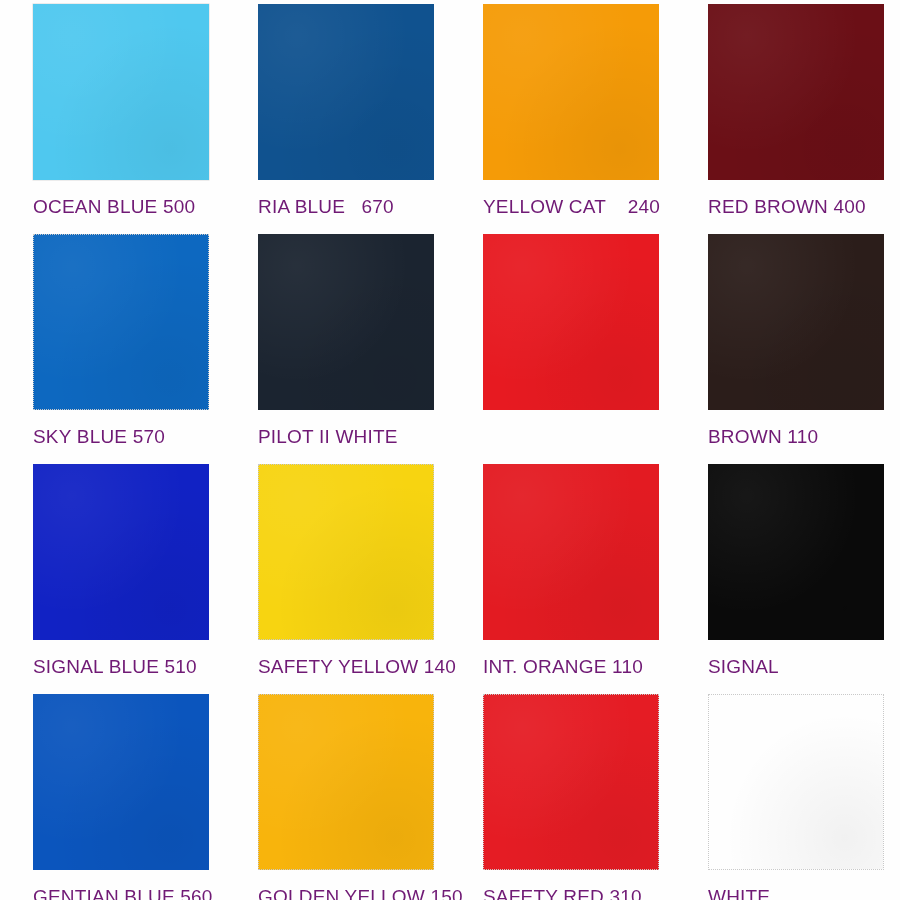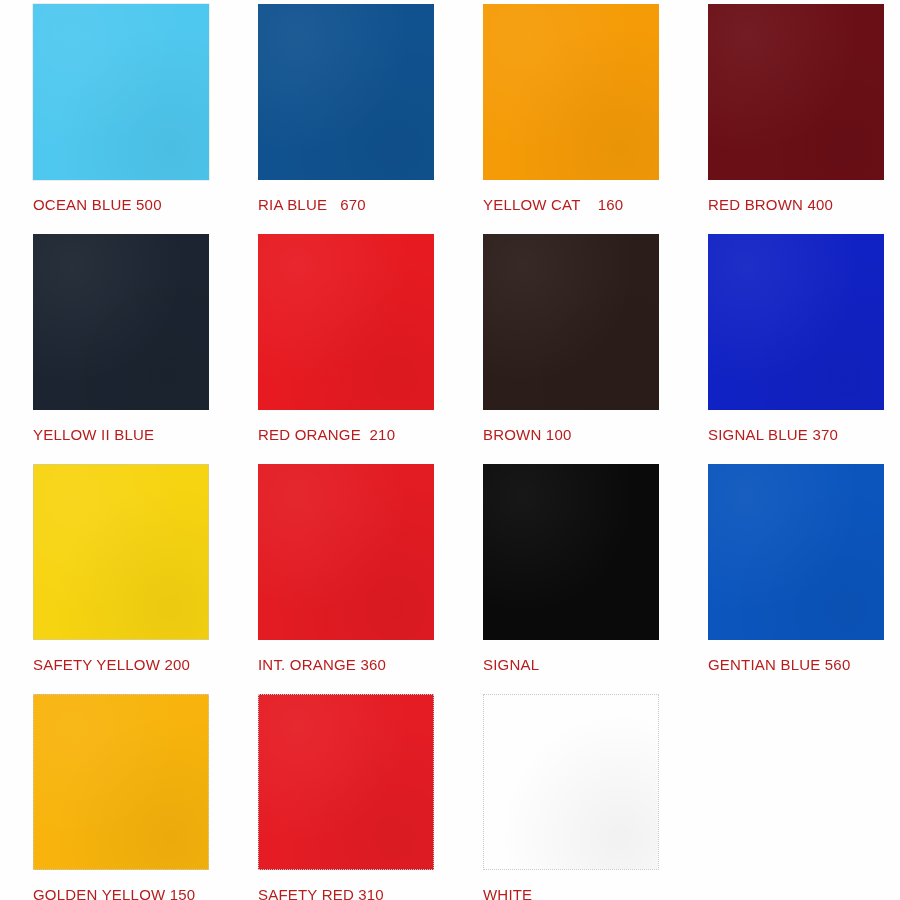--- a/index.html
+++ b/index.html
@@ -67,71 +67,74 @@
     border: 1px dotted #c9c9c9;
   }
   .swatch-chip.edge-hairline {
     box-shadow: 0 0 0 0.5px rgba(150,150,150,0.35);
   }
 
   .swatch-label {
     position: absolute;
     left: 0;
     top: 192px;
-    font-size: 15px;
+    font-size: 19px;
     letter-spacing: 0.2px;
-    color: #b91c1c;
+    color: #701a75;
     white-space: pre;
     font-family: "Liberation Sans", sans-serif;
   }
 </style>
 </head>
 <body>
 
 <div id="swatch-chart">
   <div class="swatch-grid">
       <div class="swatch-cell">
         <div class="swatch-chip edge-hairline" style="background: rgb(79, 200, 239);"></div>
         <div class="swatch-label">OCEAN BLUE 500</div>
       </div>
       <div class="swatch-cell">
         <div class="swatch-chip" style="background: rgb(16, 82, 143);"></div>
         <div class="swatch-label">RIA BLUE   670</div>
       </div>
       <div class="swatch-cell">
         <div class="swatch-chip" style="background: rgb(245, 155, 7);"></div>
-        <div class="swatch-label">YELLOW CAT    160</div>
+        <div class="swatch-label">YELLOW CAT    240</div>
       </div>
       <div class="swatch-cell">
         <div class="swatch-chip" style="background: rgb(107, 15, 22);"></div>
         <div class="swatch-label">RED BROWN 400</div>
       </div>
       <div class="swatch-cell">
+        <div class="swatch-chip edge-dotted" style="background: rgb(13, 104, 192);"></div>
+        <div class="swatch-label">SKY BLUE 570</div>
+      </div>
+      <div class="swatch-cell">
         <div class="swatch-chip" style="background: rgb(27, 36, 48);"></div>
-        <div class="swatch-label">YELLOW II BLUE</div>
+        <div class="swatch-label">PILOT II WHITE</div>
       </div>
       <div class="swatch-cell">
         <div class="swatch-chip" style="background: rgb(231, 26, 33);"></div>
-        <div class="swatch-label">RED ORANGE  210</div>
       </div>
       <div class="swatch-cell">
         <div class="swatch-chip" style="background: rgb(43, 29, 26);"></div>
-        <div class="swatch-label">BROWN 100</div>
+        <div class="swatch-label">BROWN 110</div>
       </div>
       <div class="swatch-cell">
         <div class="swatch-chip" style="background: rgb(17, 34, 196);"></div>
-        <div class="swatch-label">SIGNAL BLUE 370</div>
+        <div class="swatch-label">SIGNAL BLUE 510</div>
       </div>
       <div class="swatch-cell">
         <div class="swatch-chip edge-dotted" style="background: rgb(247, 212, 17);"></div>
-        <div class="swatch-label">SAFETY YELLOW 200</div>
+        <div class="swatch-label">SAFETY YELLOW 140</div>
       </div>
       <div class="swatch-cell">
         <div class="swatch-chip" style="background: rgb(227, 27, 34);"></div>
-        <div class="swatch-label">INT. ORANGE 360</div>
+        <div class="swatch-label">INT. ORANGE 110</div>
       </div>
       <div class="swatch-cell">
         <div class="swatch-chip" style="background: rgb(10, 10, 10);"></div>
         <div class="swatch-label">SIGNAL</div>
       </div>
       <div class="swatch-cell">
         <div class="swatch-chip" style="background: rgb(11, 85, 189);"></div>
         <div class="swatch-label">GENTIAN BLUE 560</div>
       </div>
       <div class="swatch-cell">

